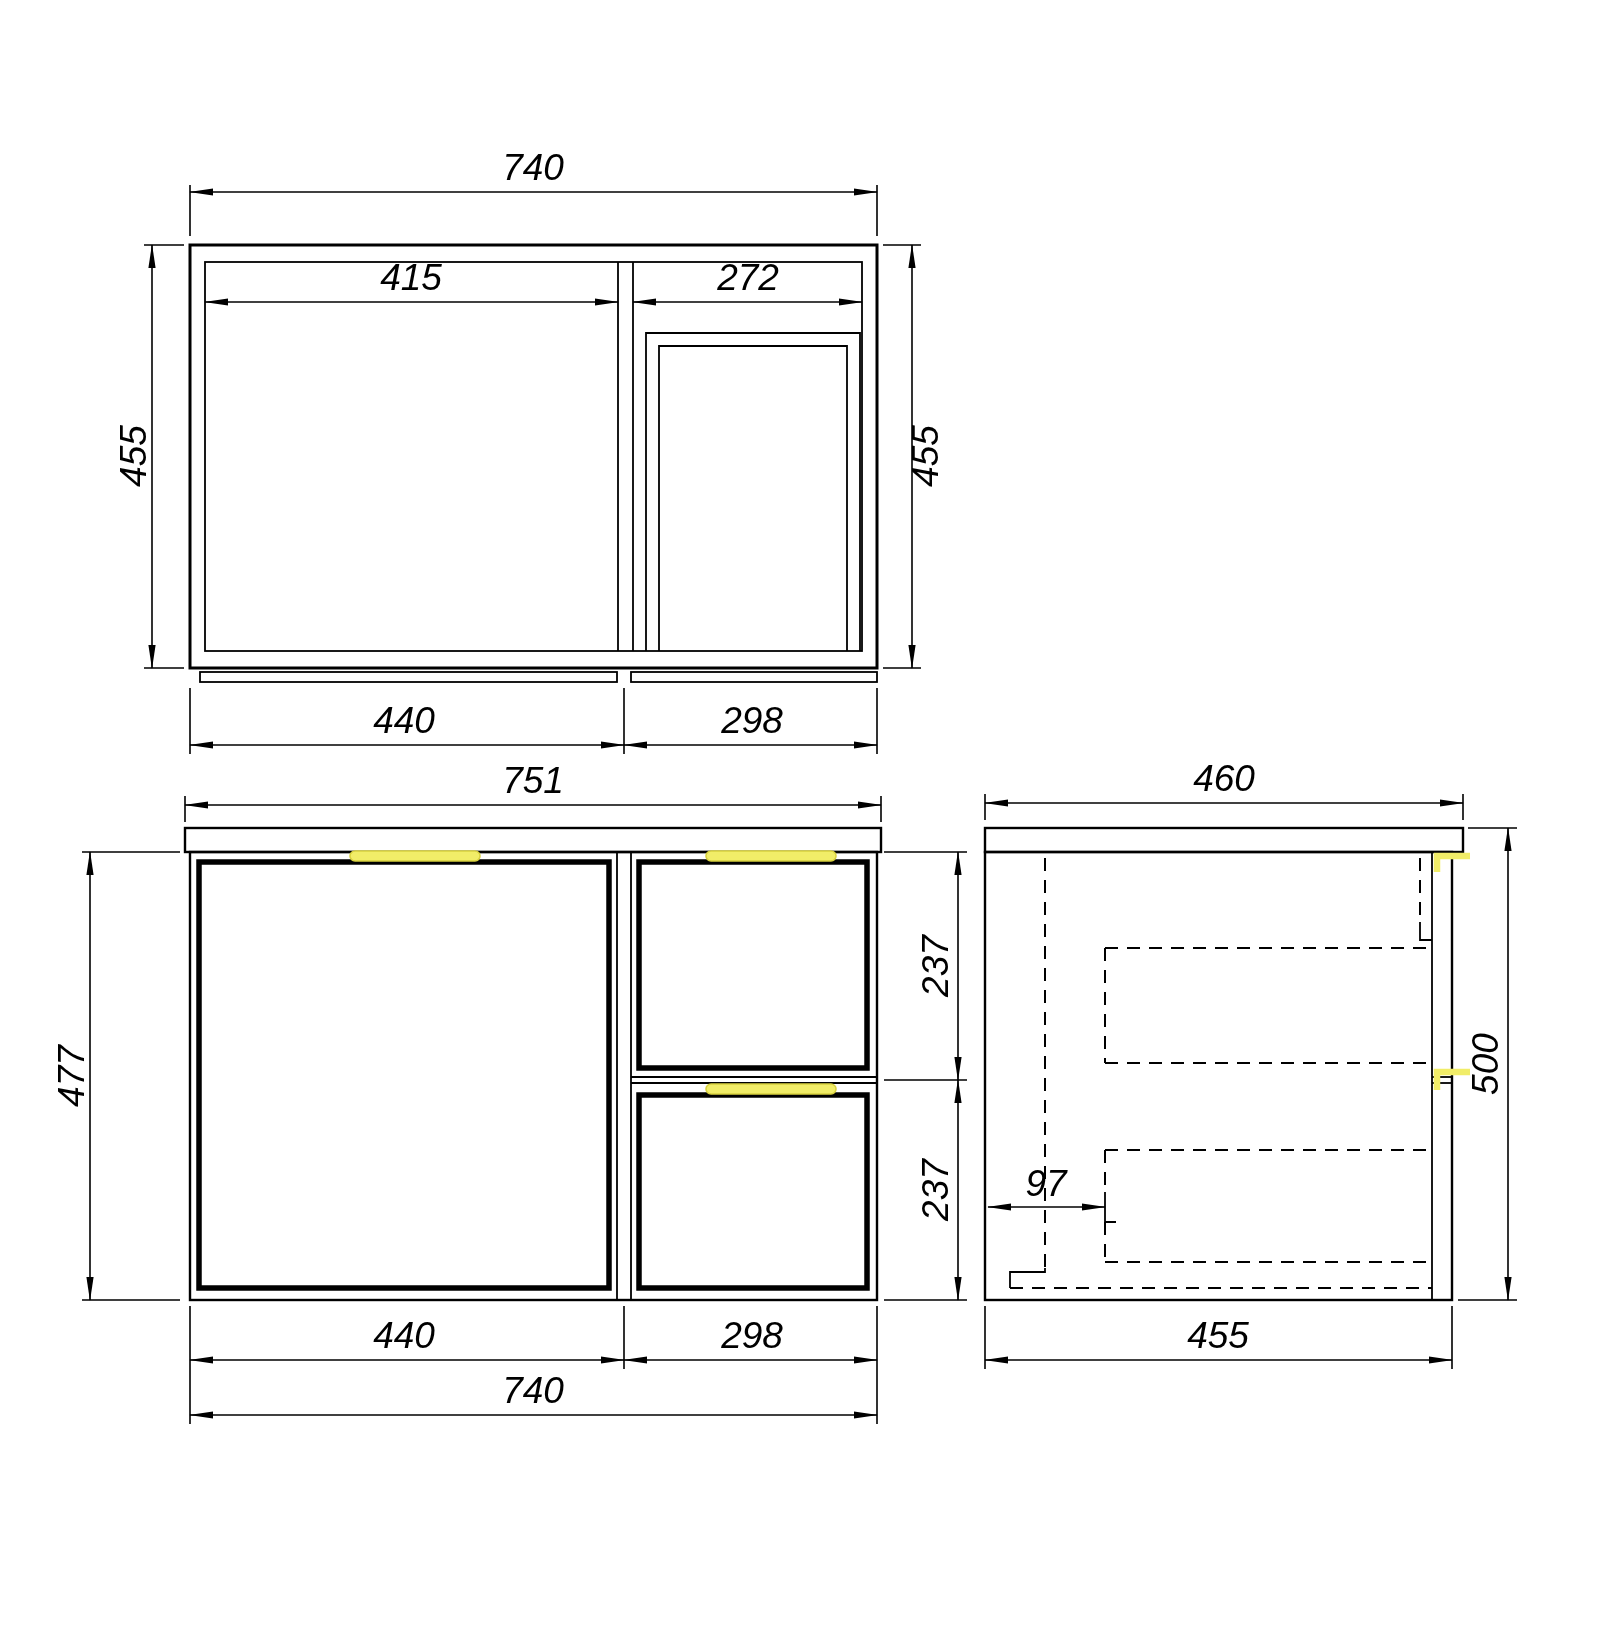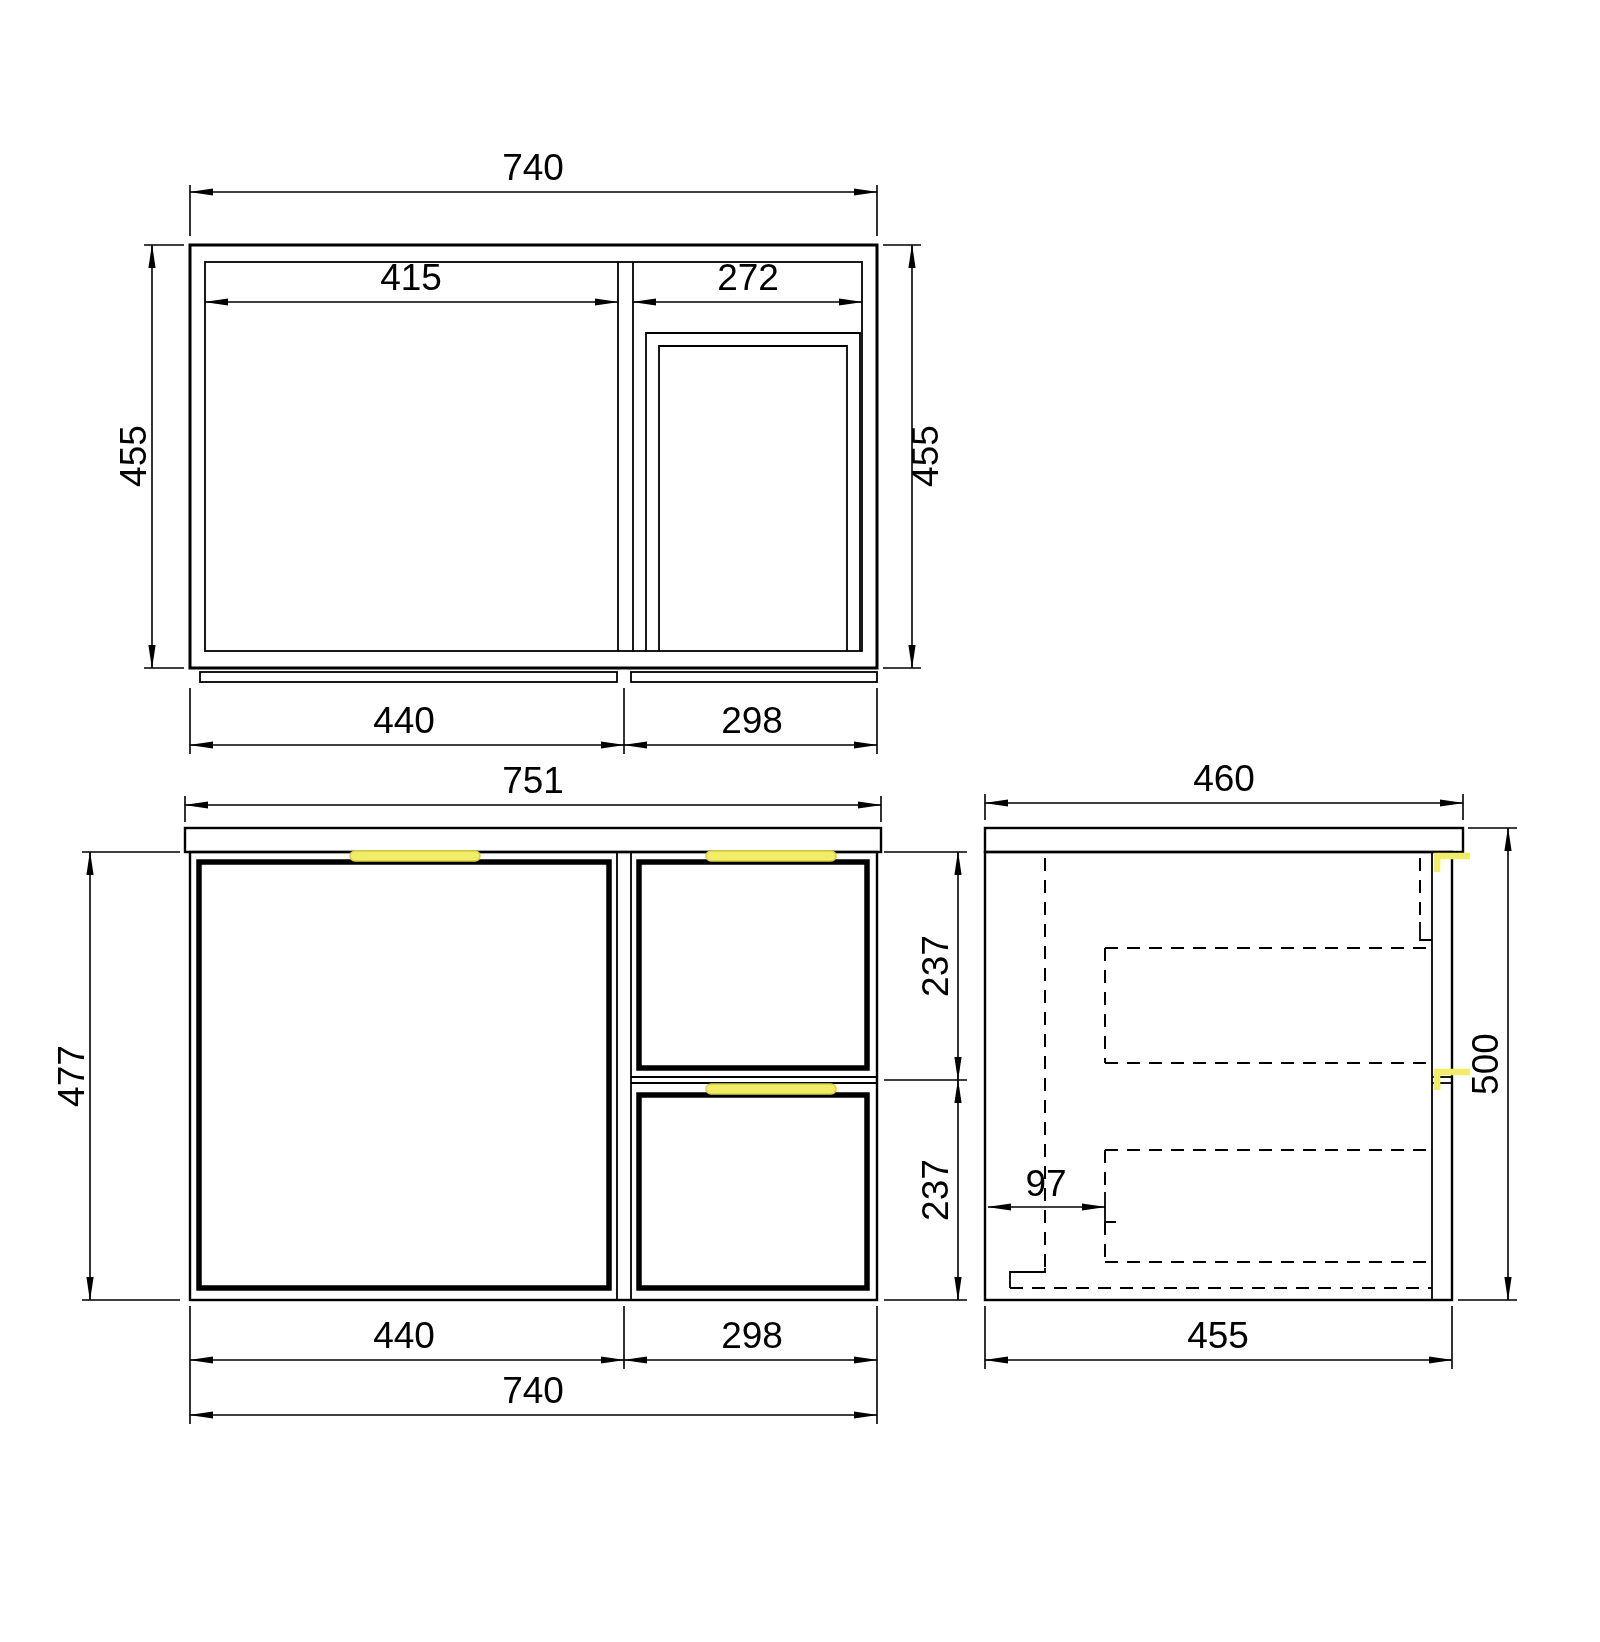--- a/index.html
+++ b/index.html
@@ -2,21 +2,21 @@
 <html style="--bg-color: #ffffff; --line-color: #000000; --handle-fill: #f1ed68; --handle-edge: #d8d13f;"><head>
 <meta charset="utf-8">
 <style>
   :root{
     --bg-color:#ffffff;
     --line-color:#000000;
     --handle-fill:#f1ed68;
     --handle-edge:#d8d13f;
   }
   html,body{margin:0;padding:0;background:var(--bg-color);}
-  .stage{width:1600px;height:1642px;background:var(--bg-color);}
+  .stage{width:1600px;height:1642px;background:var(--bg-color);font-style:italic;}
   svg{display:block;}
   
   .ol   {fill:none;stroke:var(--line-color);stroke-width:3;}
   .med  {fill:none;stroke:var(--line-color);stroke-width:2.4;}
   .thin {fill:none;stroke:var(--line-color);stroke-width:1.8;}
   .thick{fill:none;stroke:var(--line-color);stroke-width:5.5;}
   .dash {fill:none;stroke:var(--line-color);stroke-width:2;stroke-dasharray:13 9;}
   
   .dim  {fill:none;stroke:var(--line-color);stroke-width:1.6;}
   text  {font-family:"Liberation Sans","DejaVu Sans",sans-serif;font-size:37px;fill:var(--line-color);}

